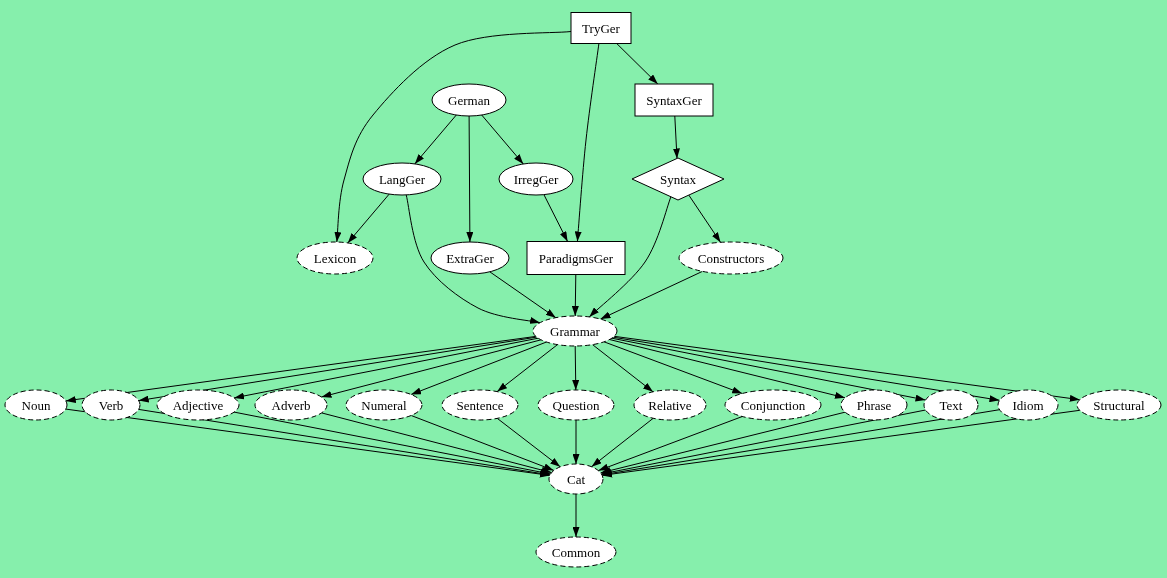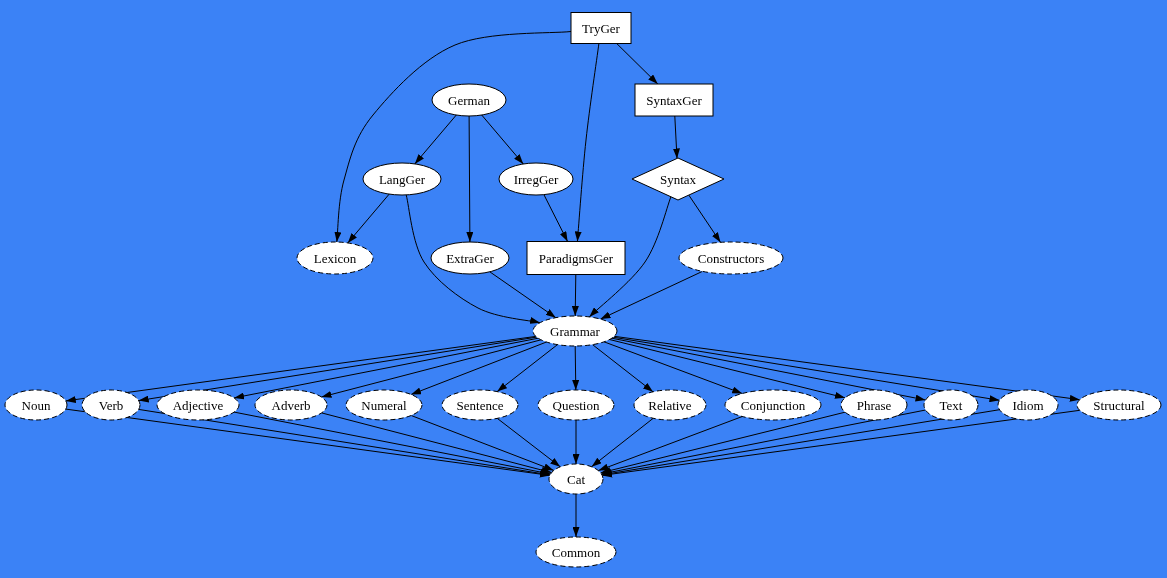--- a/index.html
+++ b/index.html
@@ -4,21 +4,21 @@
 <style>
   html, body {
     margin: 0;
     padding: 0;
     background: #ffffff;
   }
   .canvas {
     width: 1167px;
     height: 578px;
     position: relative;
-    background: #3b82f6;
+    background: #86efac;
   }
   svg {
     display: block;
   }
   .edge {
     fill: none;
     stroke: #000000;
     stroke-width: 1;
   }
   .node-shape {

